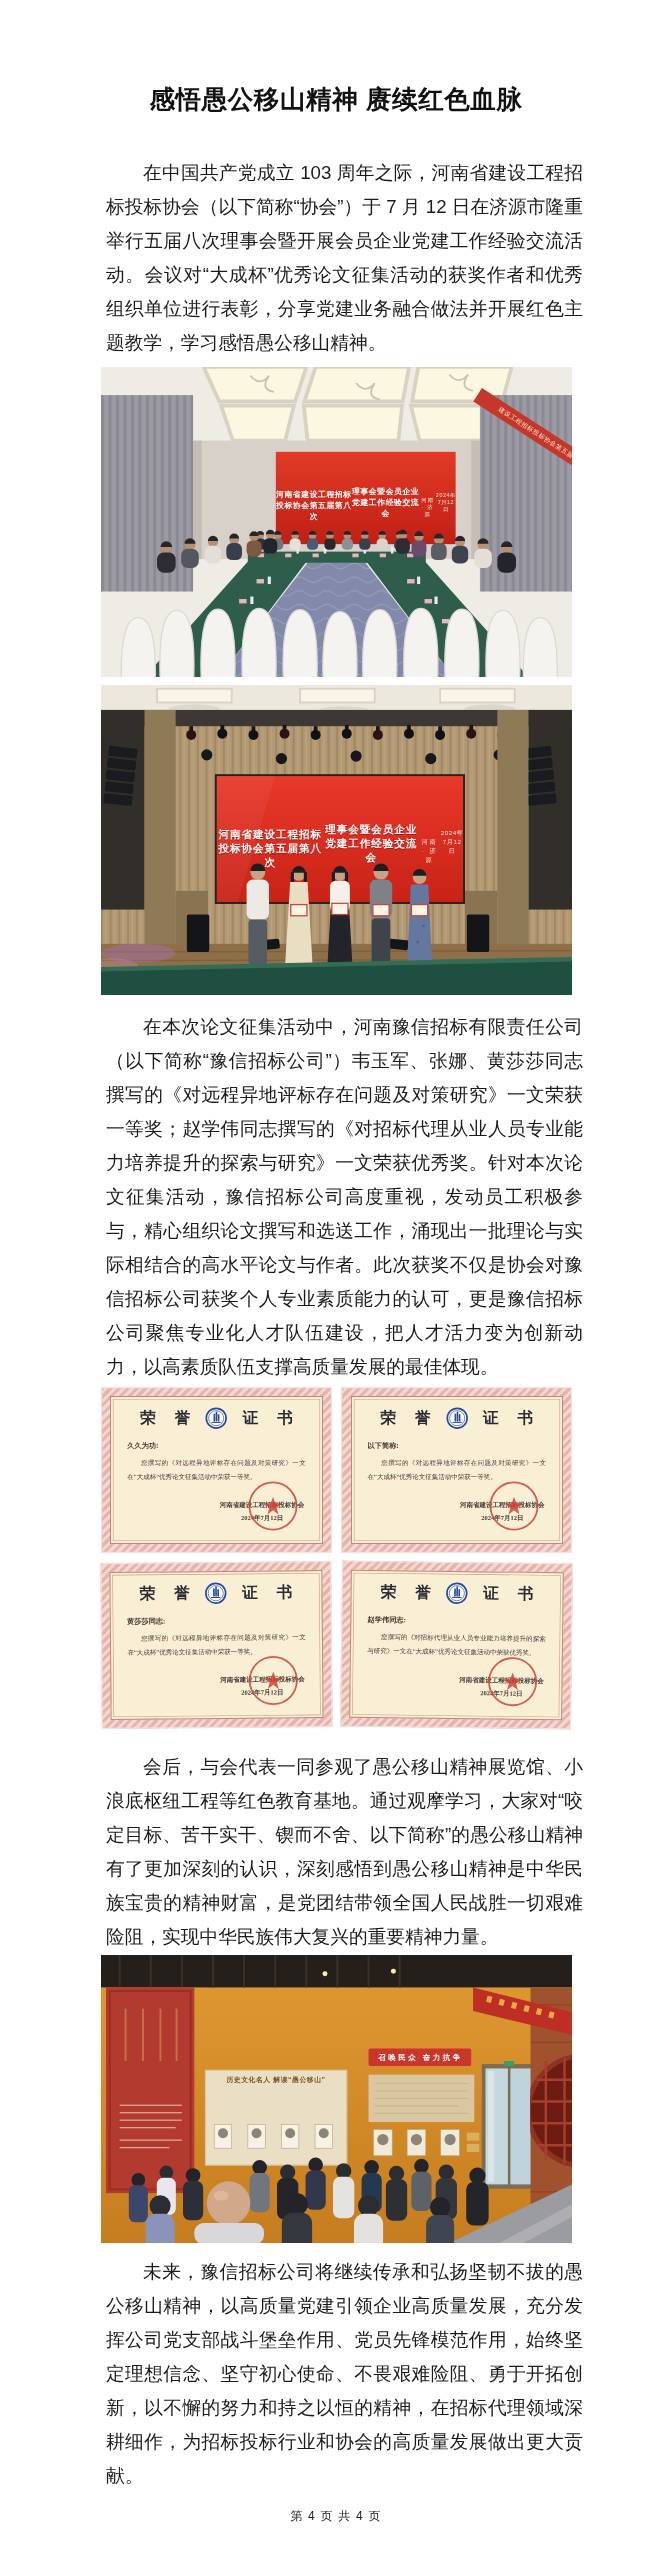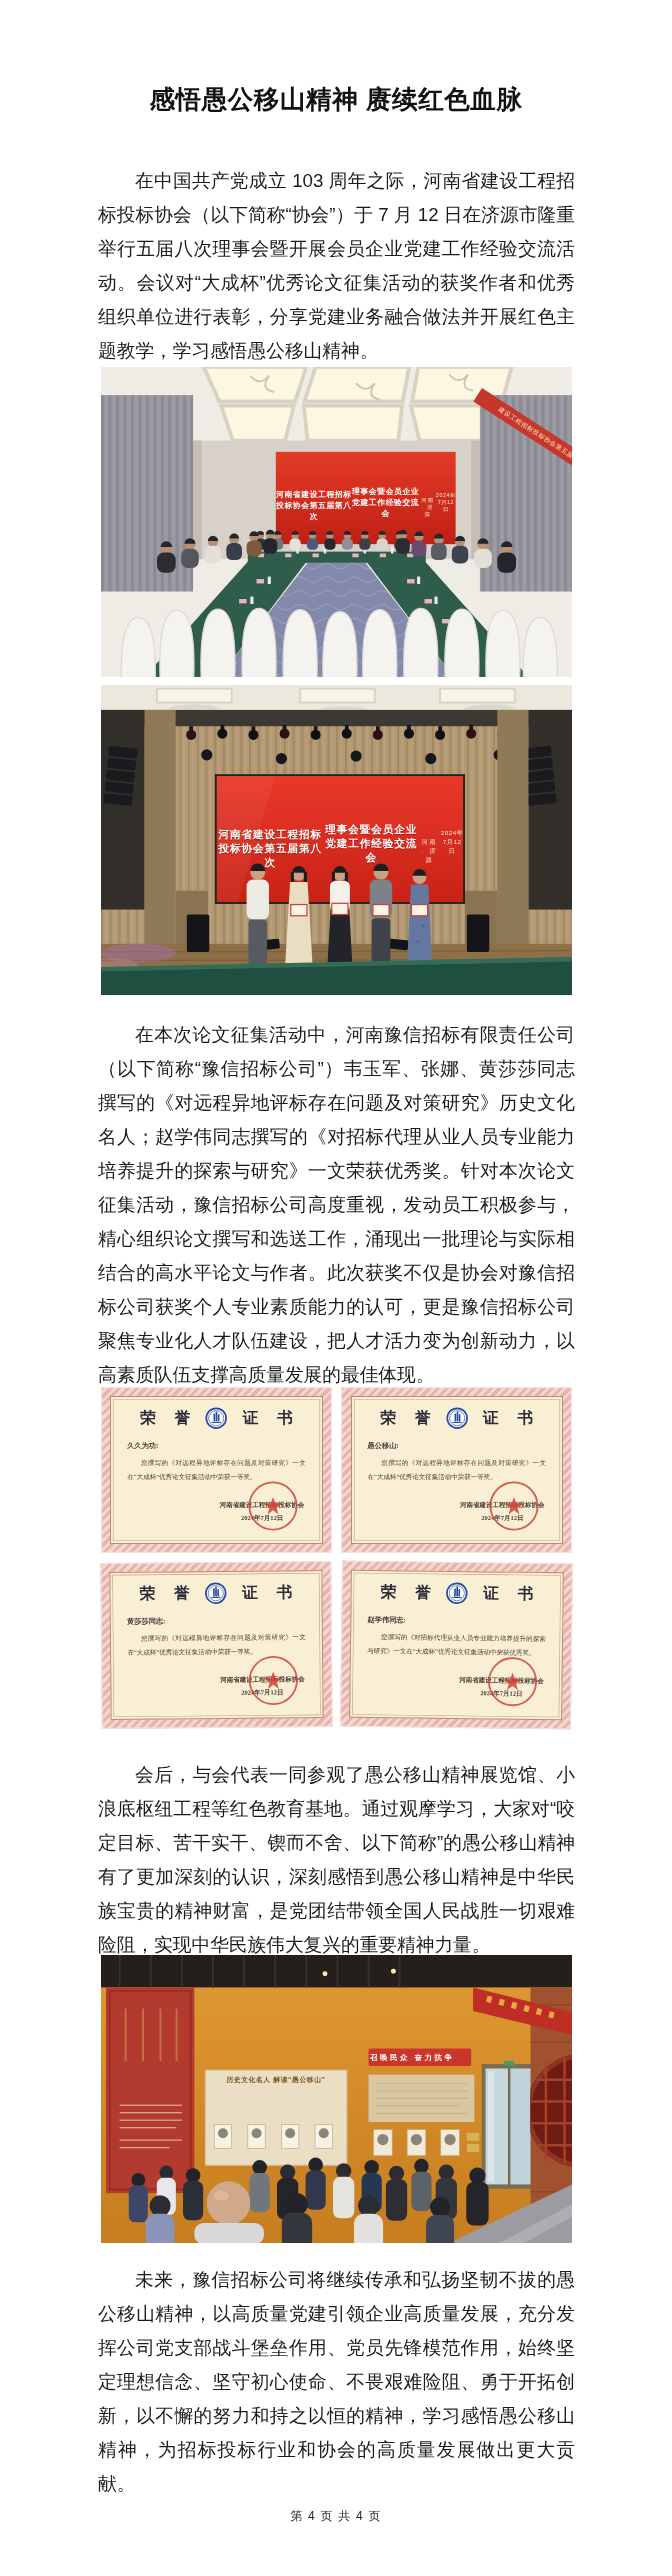--- a/index.html
+++ b/index.html
@@ -1,21 +1,21 @@
 <!DOCTYPE html>
 <html style="font-size:10px"><head>
 <meta charset="utf-8">
 <style>
   html,body{margin:0;padding:0;background:#ffffff;}
   .page{position:relative;width:672px;height:2576px;background:#fff;overflow:hidden;
         font-family:"Liberation Sans",sans-serif;color:#1c1c1c;}
   .doc-title{position:absolute;top:82px;left:0;width:672px;text-align:center;
         font-size:25.5px;font-weight:600;letter-spacing:0.6px;color:#111;}
-  .para{position:absolute;left:98px;width:477px;font-size:18.7px;line-height:34px;
-        text-align:justify;text-indent:37px;color:#1b1b1b;margin-top:8px;}
+  .para{position:absolute;left:106px;width:477px;font-size:18.7px;line-height:34px;
+        text-align:justify;text-indent:37px;color:#1b1b1b;}
   .p1{top:156px;} .p2{top:1010px;} .p3{top:1750px;} .p4{top:2255px;}
   .photo{position:absolute;left:101px;width:471px;overflow:hidden;background:#cfc9c2;}
   .photo svg{display:block;}
   .photo1{top:367px;height:310px;}
   .photo2{top:685px;height:310px;}
   .photo3{top:1955px;height:288px;}
   .screen-text{position:absolute;display:flex;flex-direction:row;align-items:center;
         color:#fff;text-align:center;}
   .p1-screen{left:175px;top:91px;width:180px;height:86px;}
   .p1-screen .l1{font-size:7.8px;font-weight:700;letter-spacing:0.6px;margin-top:8.7px;}
@@ -27,21 +27,21 @@
   .p2-screen .l2{font-size:10.6px;font-weight:700;letter-spacing:0.9px;margin-top:6.2px;text-shadow:0 0.6px 0.6px rgba(120,0,0,.5);}
   .p2-screen .loc{font-size:6.2px;margin-top:21px;letter-spacing:1.9px;color:#ffe9d8;}
   .p2-screen .dat{font-size:6.2px;margin-top:3.7px;letter-spacing:0.6px;color:#ffe9d8;}
   .p1-banner{position:absolute;left:381px;top:21px;width:187px;height:16px;
         background:#c5372b;transform:rotate(33deg);transform-origin:left top;
         color:#ffe9c8;font-size:6.2px;letter-spacing:0.6px;line-height:16px;text-align:center;overflow:hidden;}
   .ex-wall-title{position:absolute;left:111px;top:120px;width:128px;text-align:center;
         font-size:6.8px;font-weight:700;color:#7a5420;letter-spacing:0.6px;}
   .ex-red-sign{position:absolute;left:269px;top:95px;width:101px;height:15px;
         background:transparent;color:#fff;font-size:7.5px;font-weight:700;
-        letter-spacing:2.5px;text-align:left;line-height:15px;}
+        letter-spacing:2.5px;text-align:center;line-height:15px;}
   .certs{position:absolute;left:101px;top:1387px;width:567px;display:grid;
         grid-template-columns:231px 231px;grid-auto-rows:166px;gap:8.7px 9.3px;}
   .cert{position:relative;background:
         repeating-linear-gradient(135deg,#e7b3ae 0 3.1px,#f3d6cd 3.1px 6.2px);
         box-shadow:inset 0 0 0 1.2px #f6e0da;}
   .cert:nth-child(3){transform:rotate(-0.5deg);}
   .cert:nth-child(4){transform:rotate(0.7deg);}
   .cert-inner{position:absolute;left:9.3px;top:9.3px;right:9.3px;bottom:9.3px;
         background:#f9efd4;border:0.6px solid #c08878;
         box-shadow:inset 0 0 0 1.9px #f9efd4,inset 0 0 0 2.5px #cf9a88;
@@ -457,21 +457,21 @@
       <polygon points="0,459 757,443 757,497 0,497" fill="#1f4f41"></polygon>
     </svg>
     <div class="screen-text p2-screen">
       <div class="l1">河南省建设工程招标投标协会第五届第八次</div>
       <div class="l2">理事会暨会员企业党建工作经验交流会</div>
       <div class="loc">河南 · 济源</div>
       <div class="dat">2024年7月12日</div>
     </div>
   </div>
 
-  <div class="para p2">在本次论文征集活动中，河南豫信招标有限责任公司（以下简称“豫信招标公司”）韦玉军、张娜、黄莎莎同志撰写的《对远程异地评标存在问题及对策研究》历史文化名人；赵学伟同志撰写的《对招标代理从业人员专业能力培养提升的探索与研究》一文荣获优秀奖。针对本次论文征集活动，豫信招标公司高度重视，发动员工积极参与，精心组织论文撰写和选送工作，涌现出一批理论与实际相结合的高水平论文与作者。此次获奖不仅是协会对豫信招标公司获奖个人专业素质能力的认可，更是豫信招标公司聚焦专业化人才队伍建设，把人才活力变为创新动力，以高素质队伍支撑高质量发展的最佳体现。</div>
+  <div class="para p2">在本次论文征集活动中，河南豫信招标有限责任公司（以下简称“豫信招标公司”）韦玉军、张娜、黄莎莎同志撰写的《对远程异地评标存在问题及对策研究》一文荣获一等奖；赵学伟同志撰写的《对招标代理从业人员专业能力培养提升的探索与研究》一文荣获优秀奖。针对本次论文征集活动，豫信招标公司高度重视，发动员工积极参与，精心组织论文撰写和选送工作，涌现出一批理论与实际相结合的高水平论文与作者。此次获奖不仅是协会对豫信招标公司获奖个人专业素质能力的认可，更是豫信招标公司聚焦专业化人才队伍建设，把人才活力变为创新动力，以高素质队伍支撑高质量发展的最佳体现。</div>
 
   <div class="certs">
 
     <div class="cert">
       <div class="cert-inner">
         <div class="cert-title">
           <span>荣 誉</span>
           <svg width="22.4" height="22.4" viewBox="0 0 34 34">
               <circle cx="17" cy="17" r="15" fill="#fff" stroke="#2b4a9e" stroke-width="2.6"></circle>
               <circle cx="17" cy="17" r="11.5" fill="none" stroke="#2b4a9e" stroke-width="1"></circle>
@@ -502,21 +502,21 @@
           <svg width="22.4" height="22.4" viewBox="0 0 34 34">
               <circle cx="17" cy="17" r="15" fill="#fff" stroke="#2b4a9e" stroke-width="2.6"></circle>
               <circle cx="17" cy="17" r="11.5" fill="none" stroke="#2b4a9e" stroke-width="1"></circle>
               <rect x="13" y="10" width="2.5" height="12" fill="#2b4a9e"></rect>
               <rect x="16.2" y="7" width="2.5" height="15" fill="#2b4a9e"></rect>
               <rect x="19.4" y="11" width="2.5" height="11" fill="#2b4a9e"></rect>
               <path d="M10,23.5 h14" stroke="#2b4a9e" stroke-width="1.5"></path>
             </svg>
           <span>证 书</span>
         </div>
-        <div class="cert-name">愚公移山:</div>
+        <div class="cert-name">以下简称:</div>
         <div class="cert-body">您撰写的《对远程异地评标存在问题及对策研究》一文在“大成杯”优秀论文征集活动中荣获一等奖。</div>
         <div class="cert-sign">
           <div>河南省建设工程招标投标协会</div>
           <div>2024年7月12日</div>
         </div>
         <svg class="cert-seal" width="52" height="52" viewBox="0 0 86 86">
             <circle cx="43" cy="43" r="39" fill="none" stroke="#d04339" stroke-width="3"></circle>
             <polygon points="43,28 47,39 58,39 49,46 52,57 43,50 34,57 37,46 28,39 39,39" fill="#d04339"></polygon>
           </svg>
       </div>
@@ -755,18 +755,18 @@
           </g>
         <circle cx="205" cy="398" r="35" fill="#cfa98a"></circle>
         <ellipse cx="193" cy="386" rx="12" ry="8" fill="#ddb99a"></ellipse>
         <rect x="150" y="430" width="112" height="34" rx="15" fill="#d8d8da"></rect>
       </g>
     </svg>
     <div class="ex-red-sign">召唤民众 奋力抗争</div>
     <div class="ex-wall-title">历史文化名人 解读“愚公移山”</div>
   </div>
 
-  <div class="para p4">未来，豫信招标公司将继续传承和弘扬坚韧不拔的愚公移山精神，以高质量党建引领企业高质量发展，充分发挥公司党支部战斗堡垒作用、党员先锋模范作用，始终坚定理想信念、坚守初心使命、不畏艰难险阻、勇于开拓创新，以不懈的努力和持之以恒的精神，学习感悟愚公移山精神，为招标投标行业和协会的高质量发展做出更大贡献。</div>
+  <div class="para p4">未来，豫信招标公司将继续传承和弘扬坚韧不拔的愚公移山精神，以高质量党建引领企业高质量发展，充分发挥公司党支部战斗堡垒作用、党员先锋模范作用，始终坚定理想信念、坚守初心使命、不畏艰难险阻、勇于开拓创新，以不懈的努力和持之以恒的精神，在招标代理领域深耕细作，为招标投标行业和协会的高质量发展做出更大贡献。</div>
 
   <div class="doc-footer">第 4 页 共 4 页</div>
 
 </div>
 
 
 </body></html>

